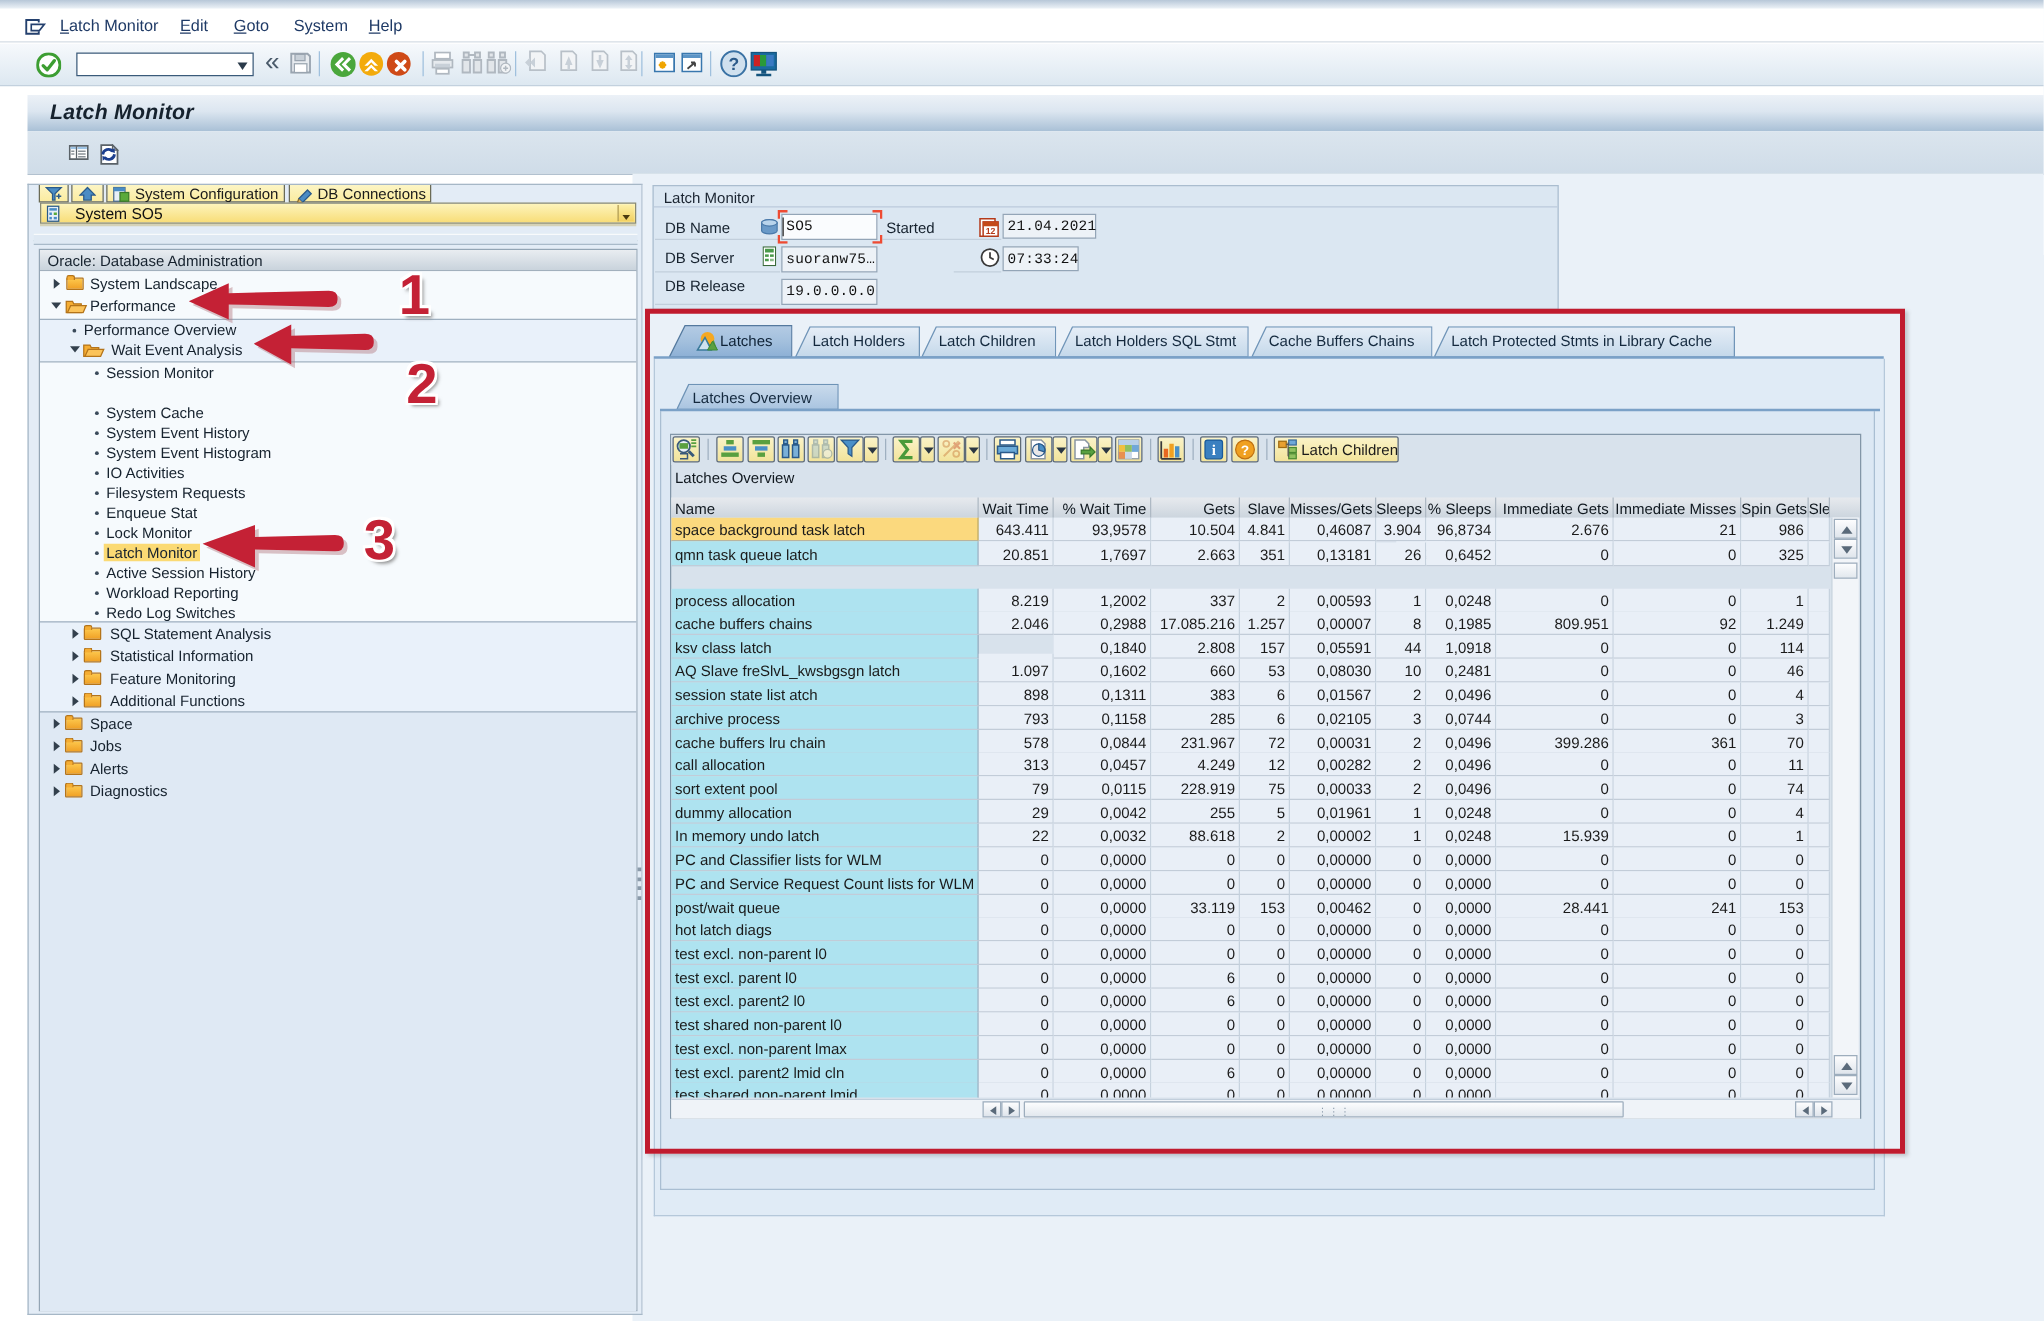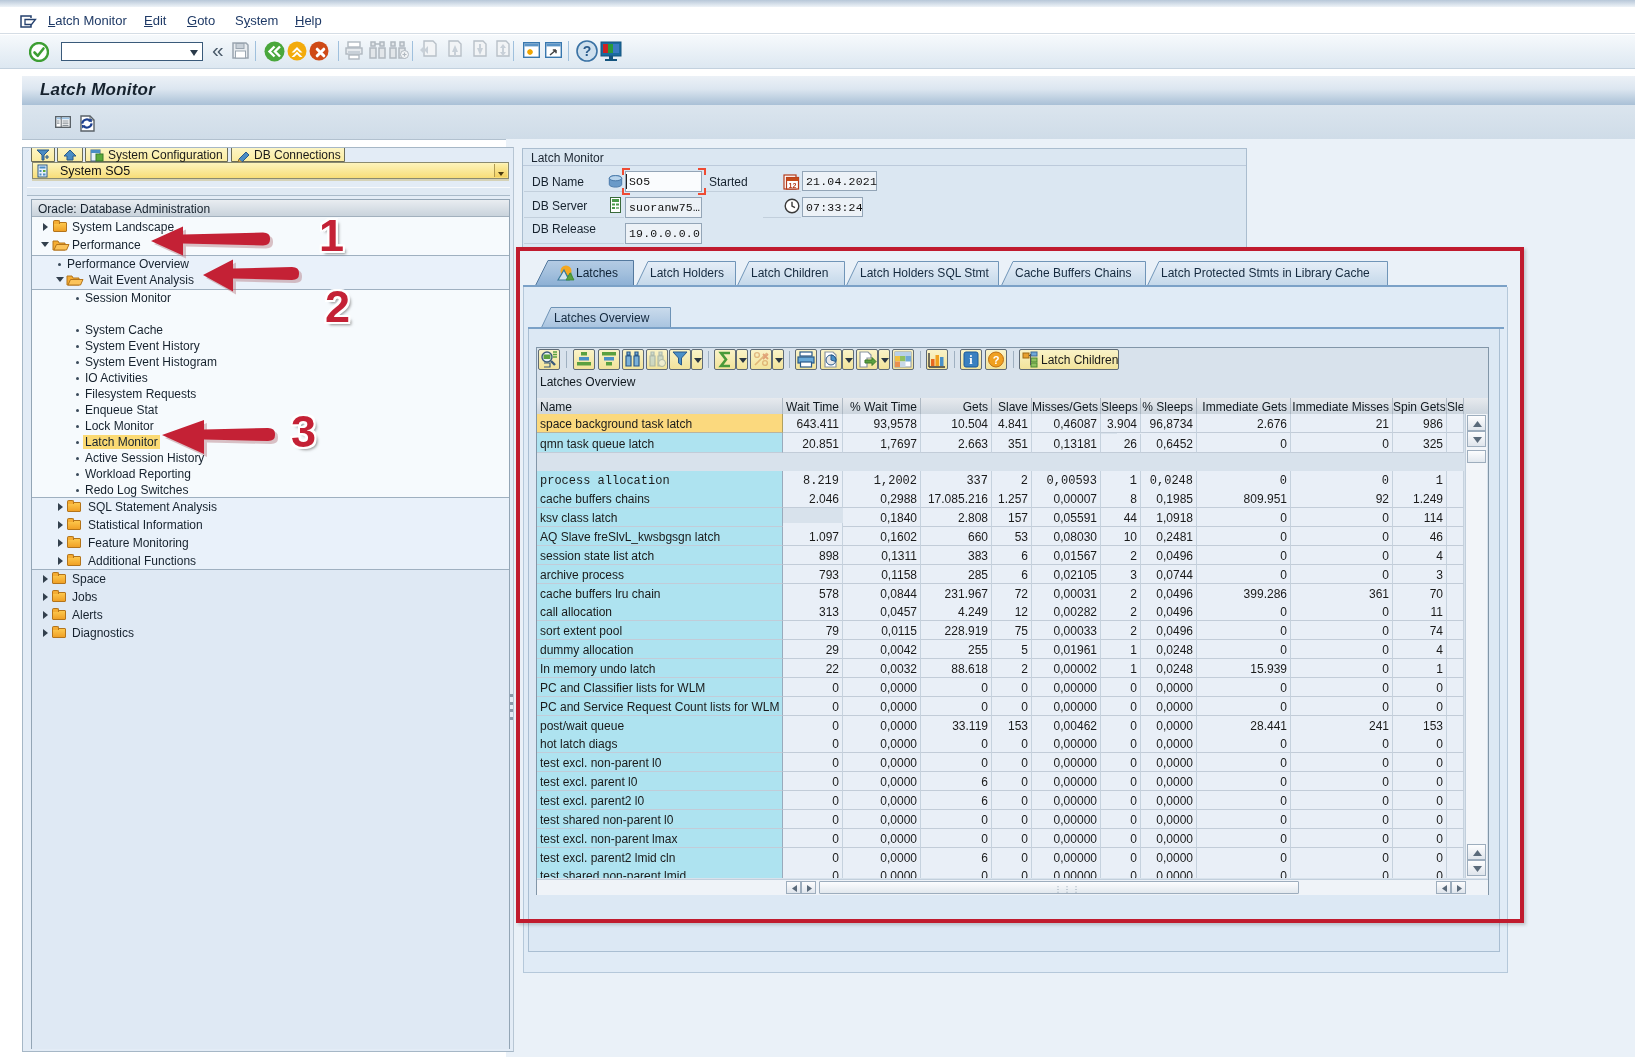--- a/index.html
+++ b/index.html
@@ -673,21 +673,21 @@
         <div class="gc num" style="left:384px;width:71px;">2.663</div>
         <div class="gc num" style="left:455px;width:40px;">351</div>
         <div class="gc num" style="left:495px;width:69px;">0,13181</div>
         <div class="gc num" style="left:564px;width:40px;">26</div>
         <div class="gc num" style="left:604px;width:56px;">0,6452</div>
         <div class="gc num" style="left:660px;width:94px;">0</div>
         <div class="gc num" style="left:754px;width:102px;">0</div>
         <div class="gc num" style="left:856px;width:54px;">325</div>
         <div class="gc num" style="left:910px;width:17px;"></div>
       </div>
-<div class="grow" style="top:57px;font-family:Liberation Mono, monospace;">
+<div class="grow" style="top:57px;">
         <div class="gc name" style="left:0px;width:246px;">process allocation</div>
         <div class="gc num" style="left:246px;width:60px;">8.219</div>
         <div class="gc num" style="left:306px;width:78px;">1,2002</div>
         <div class="gc num" style="left:384px;width:71px;">337</div>
         <div class="gc num" style="left:455px;width:40px;">2</div>
         <div class="gc num" style="left:495px;width:69px;">0,00593</div>
         <div class="gc num" style="left:564px;width:40px;">1</div>
         <div class="gc num" style="left:604px;width:56px;">0,0248</div>
         <div class="gc num" style="left:660px;width:94px;">0</div>
         <div class="gc num" style="left:754px;width:102px;">0</div>

